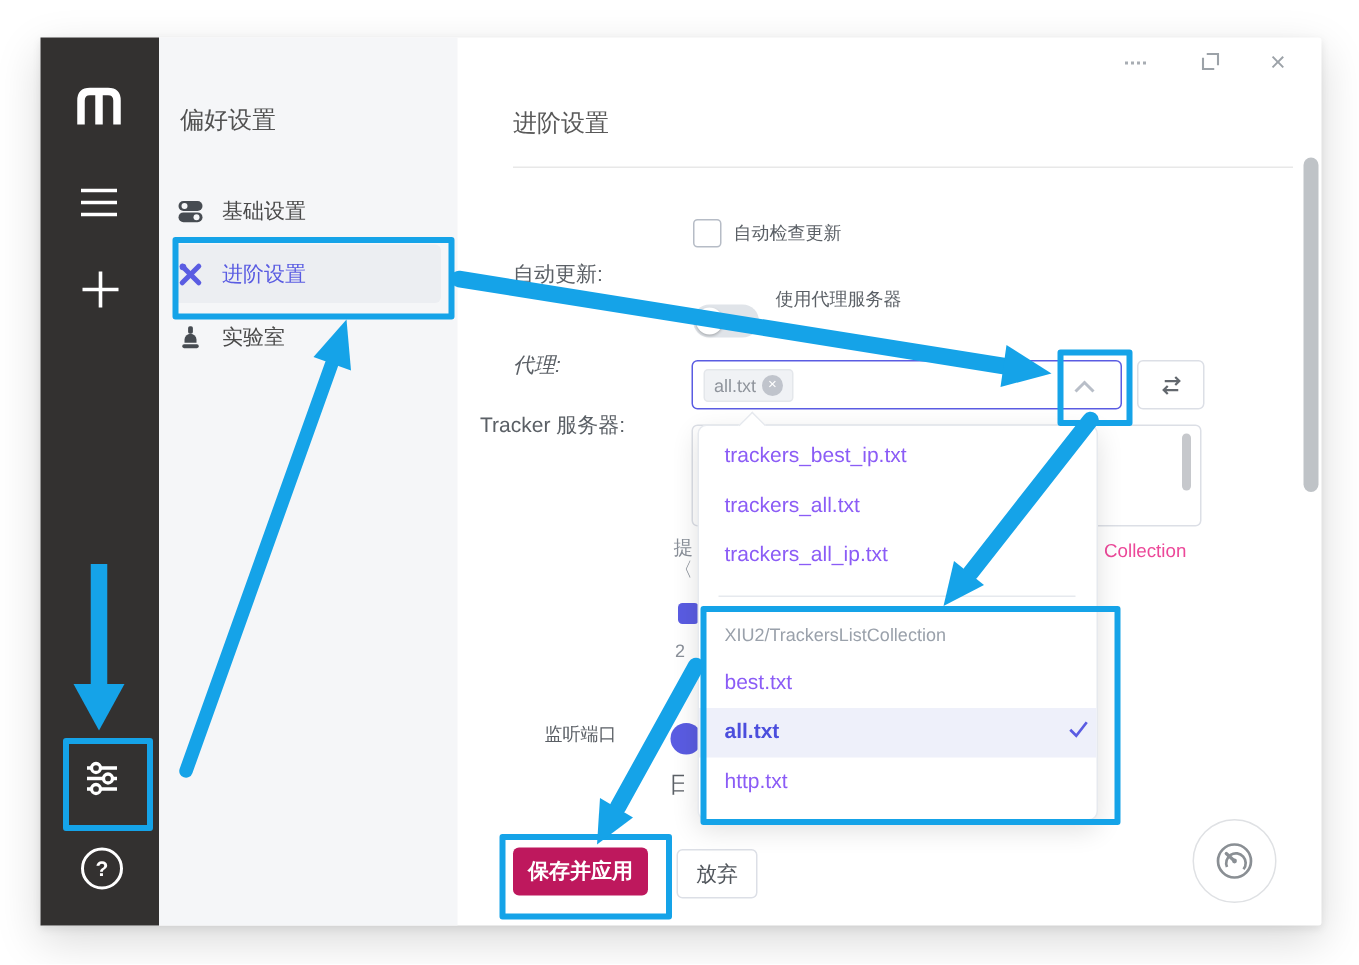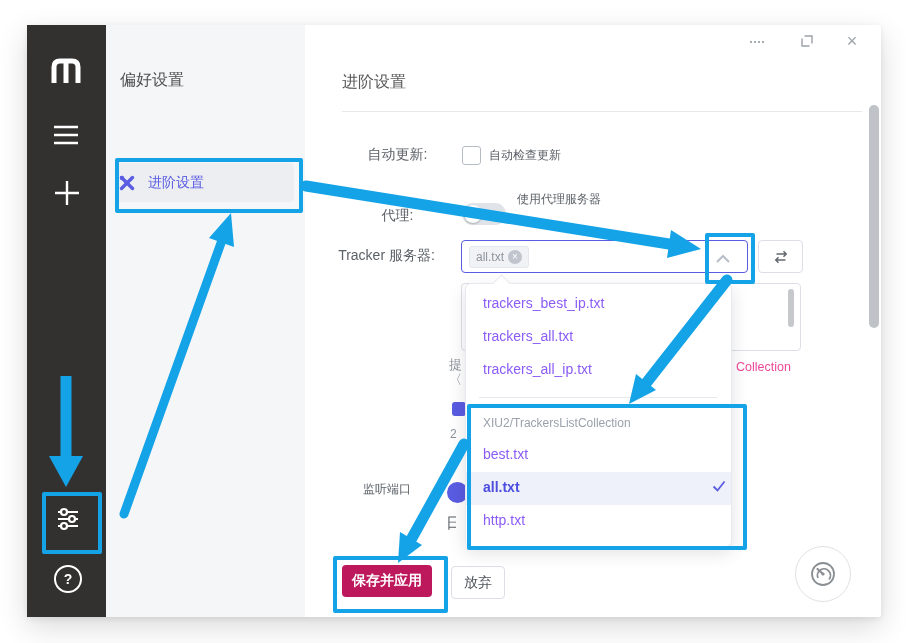--- a/index.html
+++ b/index.html
@@ -18,21 +18,21 @@
                font-size:14px;font-weight:bold;display:flex;align-items:center;justify-content:center;}
   
   .prefs-title{left:120px;top:70px;font-size:16px;color:#515151;text-align:center;}
   .pref-row{height:30px;display:flex;align-items:center;gap:12px;width:170px;left:118px;cursor:pointer;}
   .pref-label{font-size:14px;color:#4a4a4a;}
   .pref-label.active{color:#5a5ce2;}
   .hl-row{left:116px;top:163px;width:178px;height:39px;background:#eceef2;border-radius:4px;}
   
   .main-title{left:342px;top:72px;font-size:16px;color:#595959;}
   .h-divider{left:342px;top:111px;width:520px;height:1px;background:#e8e8e8;}
-  .form-label{font-size:14px;color:#5b6066;text-align:center;}
+  .form-label{font-size:14px;color:#5b6066;text-align:left;margin-top:28px;}
   .row-text{font-size:12px;color:#5b6066;}
   .checkbox{left:462px;top:146px;width:17px;height:17px;background:#fff;border:1px solid #b6bcc6;border-radius:3px;cursor:pointer;}
   .switch{left:462px;top:203px;width:44px;height:22px;background:#e0e4e9;border-radius:11px;cursor:pointer;}
   .switch .knob{position:absolute;left:2px;top:2px;width:18px;height:18px;background:#fff;border-radius:50%;
                 box-shadow:0 1px 2px rgba(0,0,0,.25);}
   .select{left:461px;top:240px;width:285px;height:31px;background:#fff;border:1px solid #5a5ce2;border-radius:4px;cursor:pointer;}
   .tag{left:469px;top:246px;width:58px;height:20px;background:#f0f2f5;border:1px solid #e4e7eb;border-radius:3px;
        display:flex;align-items:center;justify-content:center;gap:4px;}
   .tag-text{font-size:12px;color:#8f949c;}
   .tag-close{width:14px;height:14px;border-radius:50%;background:#c0c4cc;color:#fff;font-size:10px;line-height:13px;
@@ -95,49 +95,66 @@
       <circle cx="17" cy="13" r="3" fill="#333130" stroke="#fff" stroke-width="2.2"></circle>
       <circle cx="9" cy="20" r="3" fill="#333130" stroke="#fff" stroke-width="2.2"></circle>
     </svg>
   </div>
   <div class="abs icon-btn" style="left:54px;top:565px;width:28px;height:28px;">
     <div class="help-circle">?</div>
   </div>
 
   <div class="abs prefs-title">偏好设置</div>
 
+  <div class="abs pref-row" style="top:126px;">
+    <svg width="18" height="18" viewBox="0 0 18 18">
+      <rect x="1" y="2" width="16" height="6.6" rx="3.3" fill="#474c52"></rect>
+      <circle cx="5" cy="5.3" r="2" fill="#f5f6f8"></circle>
+      <rect x="1" y="9.6" width="16" height="6.6" rx="3.3" fill="#474c52"></rect>
+      <circle cx="13" cy="12.9" r="2" fill="#f5f6f8"></circle>
+    </svg>
+    <span class="pref-label">基础设置</span>
+  </div>
 
   <div class="abs hl-row"></div>
   <div class="abs pref-row" style="top:168px;z-index:2;">
     <svg width="18" height="18" viewBox="0 0 18 18">
       <path d="M3.5,14.5 L14.5,3.5" stroke="#5a5ce2" stroke-width="3.4" stroke-linecap="round"></path>
       <path d="M3.5,3.5 L14.5,14.5" stroke="#5a5ce2" stroke-width="3.4" stroke-linecap="round"></path>
       <circle cx="4" cy="4" r="2.2" fill="#5a5ce2"></circle>
     </svg>
     <span class="pref-label active">进阶设置</span>
   </div>
   <div class="abs annot" style="left:115px;top:158px;width:180px;height:47px;"></div>
 
+  <div class="abs pref-row" style="top:210px;">
+    <svg width="18" height="18" viewBox="0 0 18 18">
+      <rect x="7.4" y="1.5" width="3.2" height="5" rx="1.2" fill="#474c52"></rect>
+      <path d="M5,10.5 a4,4 0 0 1 8,0 v2 h-8 z" fill="#474c52"></path>
+      <rect x="3.5" y="13.5" width="11" height="2.6" rx="1.2" fill="#474c52"></rect>
+    </svg>
+    <span class="pref-label">实验室</span>
+  </div>
 
   <div class="abs win-min"></div>
   <div class="abs" style="left:799px;top:33px;width:16px;height:16px;cursor:pointer;">
     <svg width="16" height="16" viewBox="0 0 16 16">
       <path d="M5.5,3 H13 V10.5 M3,5.5 V13 H10.5" fill="none" stroke="#9ca2a8" stroke-width="1.4"></path>
     </svg>
   </div>
   <div class="abs win-close">×</div>
 
   <div class="abs main-title">进阶设置</div>
   <div class="abs h-divider"></div>
 
   <div class="abs form-label" style="left:342px;top:146px;width:111px;">自动更新:</div>
   <div class="abs checkbox"></div>
   <div class="abs row-text" style="left:489px;top:147px;">自动检查更新</div>
 
-  <div class="abs form-label" style="left:342px;top:207px;width:111px;">代理:</div>
+  <div class="abs form-label" style="left:342px;top:207px;width:111px;font-style:italic;">代理:</div>
   <div class="abs switch">
       <div class="knob"></div>
     </div>
   <div class="abs row-text" style="left:517px;top:191px;">使用代理服务器</div>
 
   <div class="abs form-label" style="left:320px;top:247px;width:133px;">Tracker 服务器:</div>
   <div class="abs select"></div>
   <div class="abs tag">
     <span class="tag-text">all.txt</span>
     <span class="tag-close">×</span>

